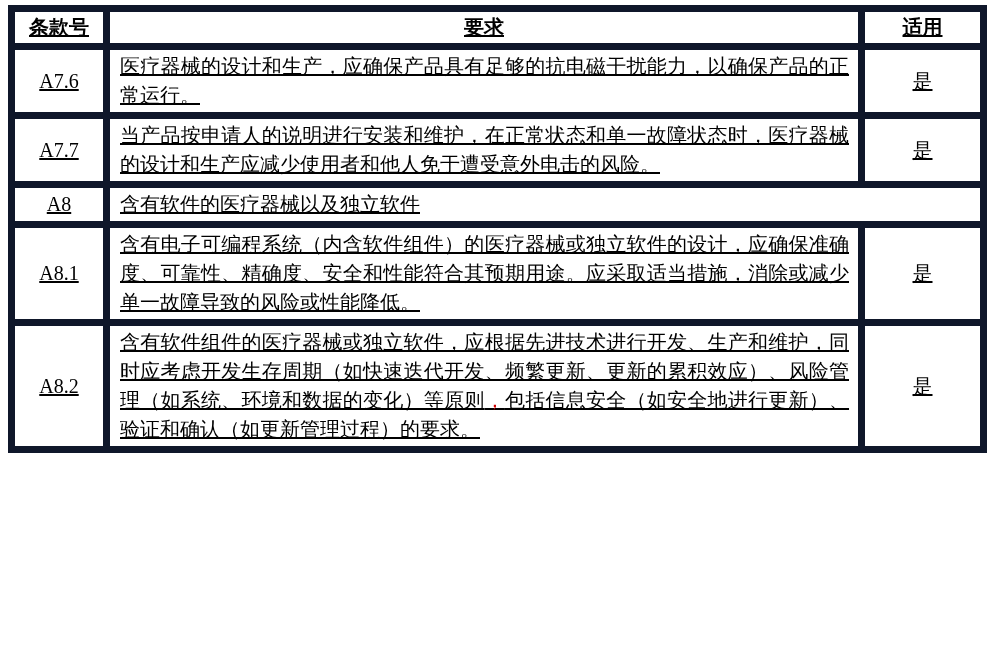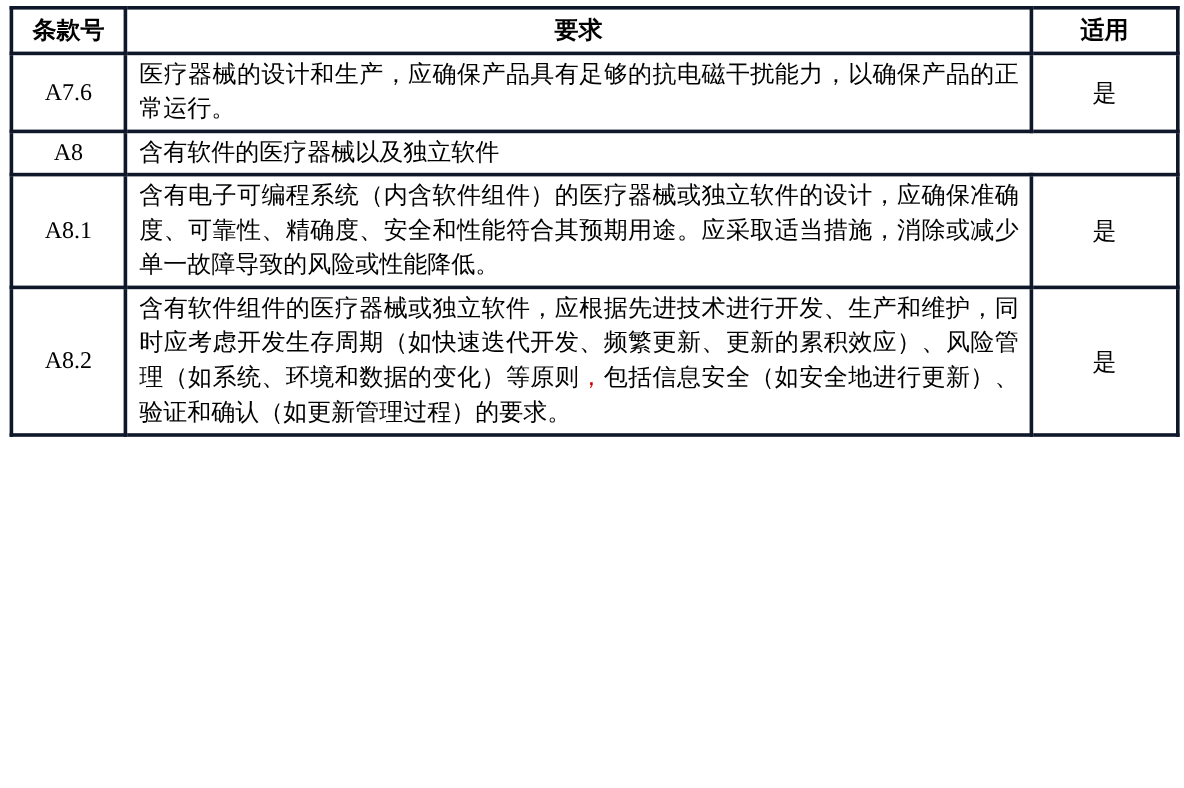--- a/index.html
+++ b/index.html
@@ -16,22 +16,23 @@
   table.req-table {
     position: absolute;
     left: 8px;
     top: 5px;
     width: 972px;
     border-collapse: collapse;
     table-layout: fixed;
     border: 2px solid #000000;
   }
   .req-table th, .req-table td {
-    border: 3px solid #0f172a;
+    border: 7px solid #0f172a;
     vertical-align: middle;
+    text-decoration: underline;
   }
   .req-table thead tr { height: 38px; }
   .req-table th {
     font-family: "Liberation Sans", "DejaVu Sans", sans-serif;
     font-weight: bold;
     font-size: 20px;
     text-align: center;
   }
   .clause-cell {
     text-align: center;
@@ -75,20 +76,25 @@
         <th>要求</th>
         <th>适用</th>
       </tr>
     </thead>
     <tbody id="table-body">
         <tr class="row-A7-6">
           <td class="clause-cell">A7.6</td>
           <td class="requirement-cell"><span>医疗器械的设计和生产，应确保产品具有足够的抗电磁干扰能力，以确保产品的正常运行。</span></td>
           <td class="applicable-cell">是</td>
         </tr>
+        <tr class="row-A7-7">
+          <td class="clause-cell">A7.7</td>
+          <td class="requirement-cell"><span>当产品按申请人的说明进行安装和维护，在正常状态和单一故障状态时，医疗器械的设计和生产应减少使用者和他人免于遭受意外电击的风险。</span></td>
+          <td class="applicable-cell">是</td>
+        </tr>
         <tr class="row-A8">
           <td class="clause-cell">A8</td>
           <td class="requirement-cell" colspan="2"><span>含有软件的医疗器械以及独立软件</span></td>
         </tr>
         <tr class="row-A8-1">
           <td class="clause-cell">A8.1</td>
           <td class="requirement-cell"><span>含有电子可编程系统（内含软件组件）的医疗器械或独立软件的设计，应确保准确度、可靠性、精确度、安全和性能符合其预期用途。应采取适当措施，消除或减少单一故障导致的风险或性能降低。</span></td>
           <td class="applicable-cell">是</td>
         </tr>
         <tr class="row-A8-2">

